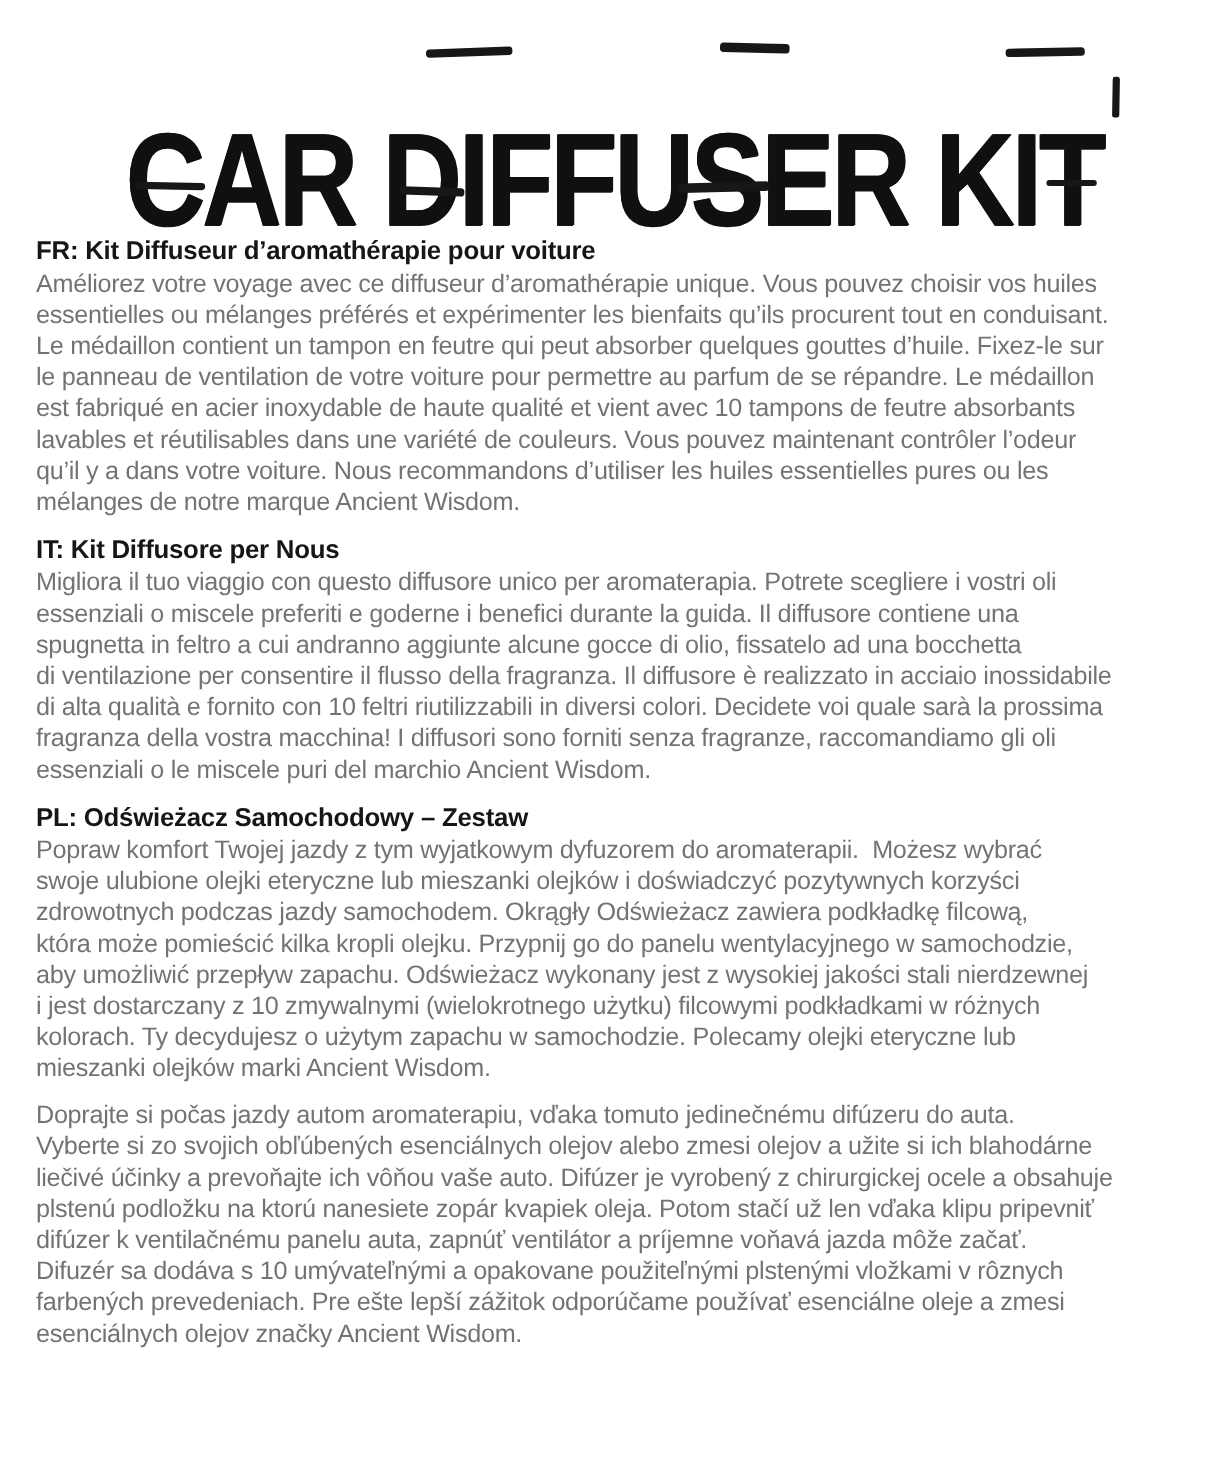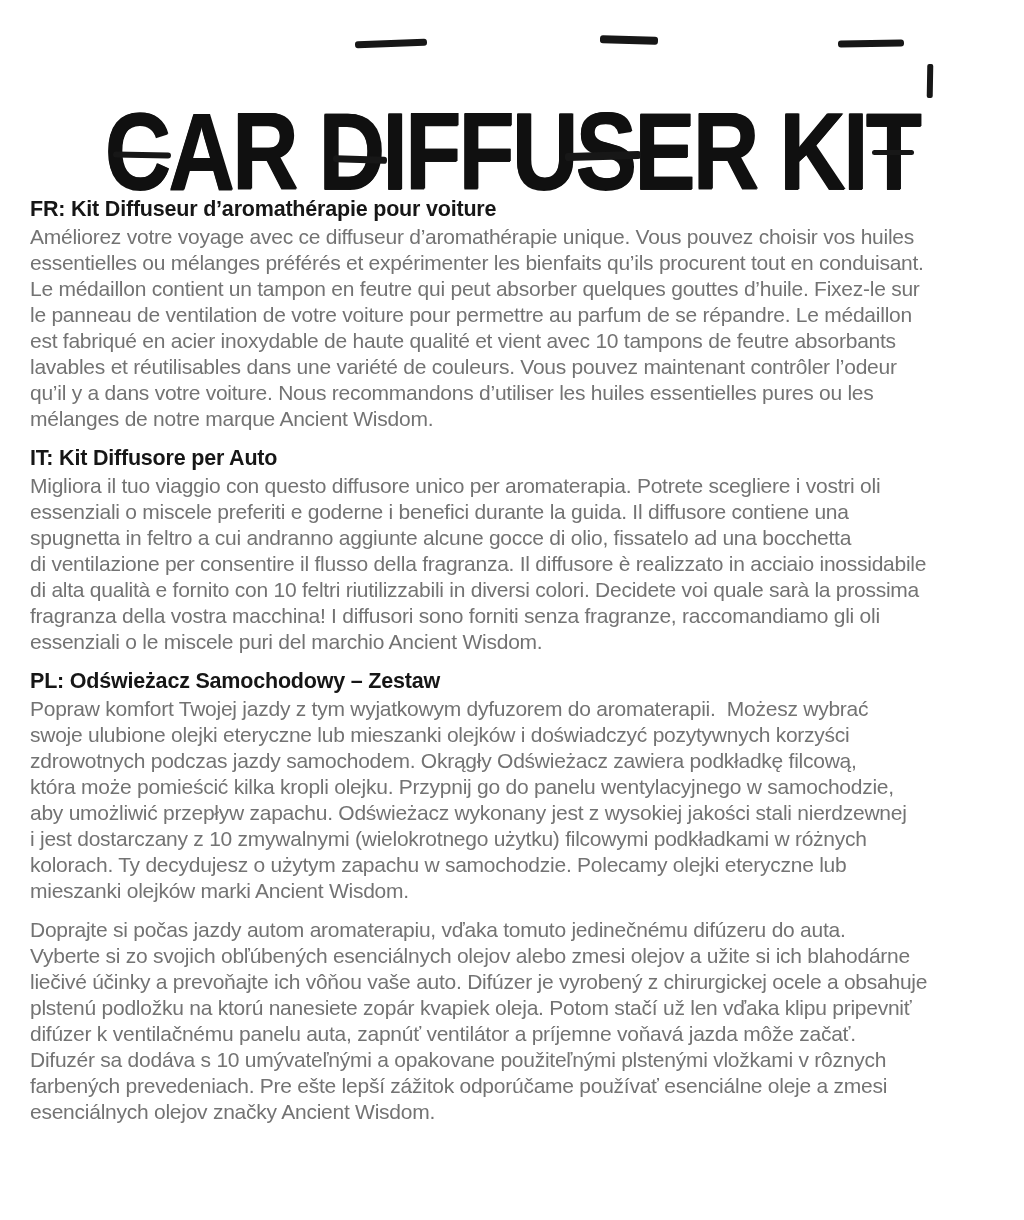--- a/index.html
+++ b/index.html
@@ -108,21 +108,21 @@
 essentielles ou mélanges préférés et expérimenter les bienfaits qu’ils procurent tout en conduisant.
 Le médaillon contient un tampon en feutre qui peut absorber quelques gouttes d’huile. Fixez-le sur
 le panneau de ventilation de votre voiture pour permettre au parfum de se répandre. Le médaillon
 est fabriqué en acier inoxydable de haute qualité et vient avec 10 tampons de feutre absorbants
 lavables et réutilisables dans une variété de couleurs. Vous pouvez maintenant contrôler l’odeur
 qu’il y a dans votre voiture. Nous recommandons d’utiliser les huiles essentielles pures ou les
 mélanges de notre marque Ancient Wisdom.</p>
     </section>
 
     <section class="lang-section">
-      <h2 class="lang-heading">IT: Kit Diffusore per Auto</h2>
+      <h2 class="lang-heading">IT: Kit Diffusore per Nous</h2>
       <p class="lang-body">Migliora il tuo viaggio con questo diffusore unico per aromaterapia. Potrete scegliere i vostri oli
 essenziali o miscele preferiti e goderne i benefici durante la guida. Il diffusore contiene una
 spugnetta in feltro a cui andranno aggiunte alcune gocce di olio, fissatelo ad una bocchetta
 di ventilazione per consentire il flusso della fragranza. Il diffusore è realizzato in acciaio inossidabile
 di alta qualità e fornito con 10 feltri riutilizzabili in diversi colori. Decidete voi quale sarà la prossima
 fragranza della vostra macchina! I diffusori sono forniti senza fragranze, raccomandiamo gli oli
 essenziali o le miscele puri del marchio Ancient Wisdom.</p>
     </section>
 
     <section class="lang-section">

